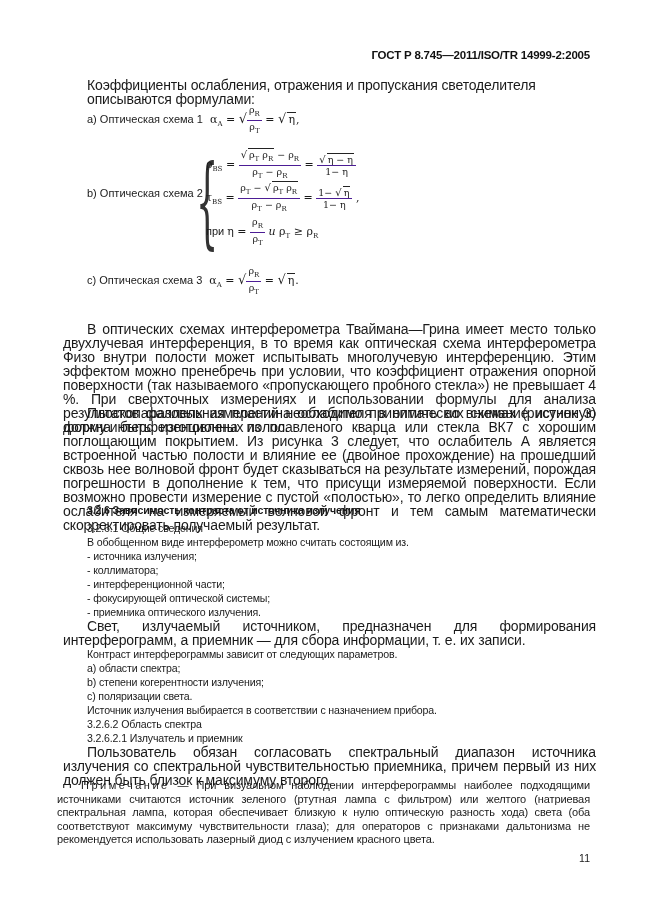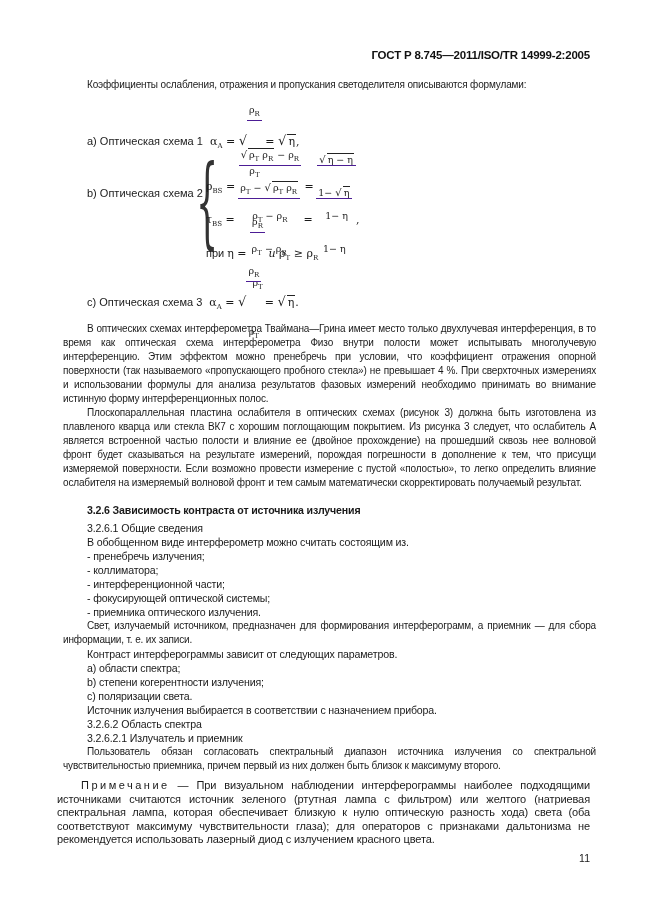--- a/index.html
+++ b/index.html
@@ -5,30 +5,30 @@
   html, body { margin: 0; padding: 0; background: #ffffff; }
   body {
     width: 646px; height: 913px; position: relative; overflow: hidden;
     font-family: "Liberation Sans", sans-serif; color: #1a1a1a;
   }
   .page { position: absolute; left: 0; top: 0; width: 646px; height: 913px; }
   .header {
     position: absolute; right: 56px; top: 49px;
     font-weight: bold; font-size: 11.5px; letter-spacing: -0.2px; color: #111;
   }
-  .txt { position: absolute; left: 63px; width: 533px; font-size: 10px; line-height: 14px; letter-spacing: -0.15px; }
+  .txt { position: absolute; left: 63px; width: 533px; font-size: 14px; line-height: 14px; letter-spacing: -0.15px; }
   .just { text-align: justify; text-align-last: left; }
   .indent { text-indent: 24px; }
   .ind-line { position: absolute; left: 87px; font-size: 10.6px; line-height: 14px; letter-spacing: -0.15px; white-space: nowrap; }
   .bold { font-weight: bold; }
   .formula { position: absolute; font-size: 11px; white-space: nowrap; }
   .math { font-family: "DejaVu Serif", serif; font-size: 11px; }
   .frac { display: inline-block; vertical-align: middle; text-align: center; font-family: "DejaVu Serif", serif; font-size: 9.5px; }
   .frac .num { display: block; border-bottom: 1px solid #4c1d95; padding: 0 2px; line-height: 11px; }
-  .frac .den { display: block; line-height: 11px; padding: 0 2px; margin-top: 44px; }
+  .frac .den { display: block; line-height: 11px; padding: 0 2px; }
   .sqrt { display: inline-block; border-top: 1px solid #222; padding: 0 1px; margin-left: 1px; }
   .rad { font-family: "DejaVu Serif", serif; font-size: 13px; }
   sub { font-size: 7px; }
   .brace { position: absolute; left: 196px; top: 152px; font-family: "DejaVu Serif", serif; font-size: 100px; line-height: 100px; transform: scaleX(0.35); transform-origin: left top; color: #333; }
   .note { position: absolute; left: 57px; top: 760px; width: 533px; font-size: 11px; line-height: 13.5px; text-align: justify; text-align-last: left; text-indent: 24px; letter-spacing: -0.1px; }
   .spaced { letter-spacing: 2.5px; }
   .pagenum { position: absolute; right: 56px; top: 832px; font-size: 10.5px; margin-top: 20px; }
 </style>
 </head>
 <body>
@@ -70,21 +70,21 @@
       <span class="rad">√</span><span class="frac"><span class="num"><span>ρ</span><sub>R</sub></span><span class="den"><span>ρ</span><sub>T</sub></span></span>
       = <span class="rad">√</span><span class="sqrt">η</span><span>.</span></span>
   </div>
 
   <div class="txt just indent" style="top:322px;">В оптических схемах интерферометра Тваймана—Грина имеет место только двухлучевая интерференция, в то время как оптическая схема интерферометра Физо внутри полости может испытывать многолучевую интерференцию. Этим эффектом можно пренебречь при условии, что коэффициент отражения опорной поверхности (так называемого «пропускающего пробного стекла») не превышает 4 %. При сверхточных измерениях и использовании формулы для анализа результатов фазовых измерений необходимо принимать во внимание истинную форму интерференционных полос.</div>
   <div class="txt just indent" style="top:406px;">Плоскопараллельная пластина ослабителя в оптических схемах (рисунок 3) должна быть изготовлена из плавленого кварца или стекла ВК7 с хорошим поглощающим покрытием. Из рисунка 3 следует, что ослабитель А является встроенной частью полости и влияние ее (двойное прохождение) на прошедший сквозь нее волновой фронт будет сказываться на результате измерений, порождая погрешности в дополнение к тем, что присущи измеряемой поверхности. Если возможно провести измерение с пустой «полостью», то легко определить влияние ослабителя на измеряемый волновой фронт и тем самым математически скорректировать получаемый результат.</div>
 
   <div class="ind-line bold" style="top:503px;">3.2.6 Зависимость контраста от источника излучения</div>
   <div class="ind-line" style="top:521px;">3.2.6.1 Общие сведения</div>
   <div class="ind-line" style="top:535px;">В обобщенном виде интерферометр можно считать состоящим из.</div>
-  <div class="ind-line" style="top:549px;">- пренебречь излучения;</div>
+  <div class="ind-line" style="top:549px;">- источника излучения;</div>
   <div class="ind-line" style="top:563px;">- коллиматора;</div>
   <div class="ind-line" style="top:577px;">- интерференционной части;</div>
   <div class="ind-line" style="top:605px;">- приемника оптического излучения.</div>
   <div class="ind-line" style="top:591px;">- фокусирующей оптической системы;</div>
 
   <div class="txt just indent" style="top:619px;">Свет, излучаемый источником, предназначен для формирования интерферограмм, а приемник — для сбора информации, т. е. их записи.</div>
   <div class="ind-line" style="top:647px;">Контраст интерферограммы зависит от следующих параметров.</div>
   <div class="ind-line" style="top:661px;">а) области спектра;</div>
   <div class="ind-line" style="top:675px;">b) степени когерентности излучения;</div>
   <div class="ind-line" style="top:689px;">с) поляризации света.</div>

